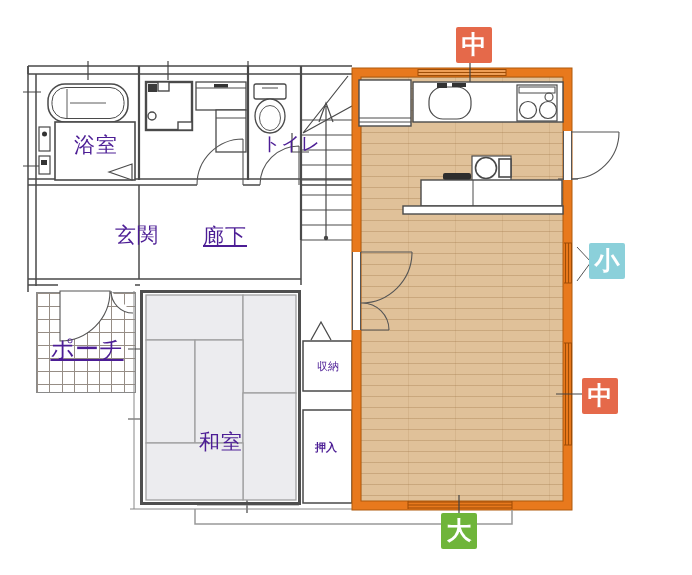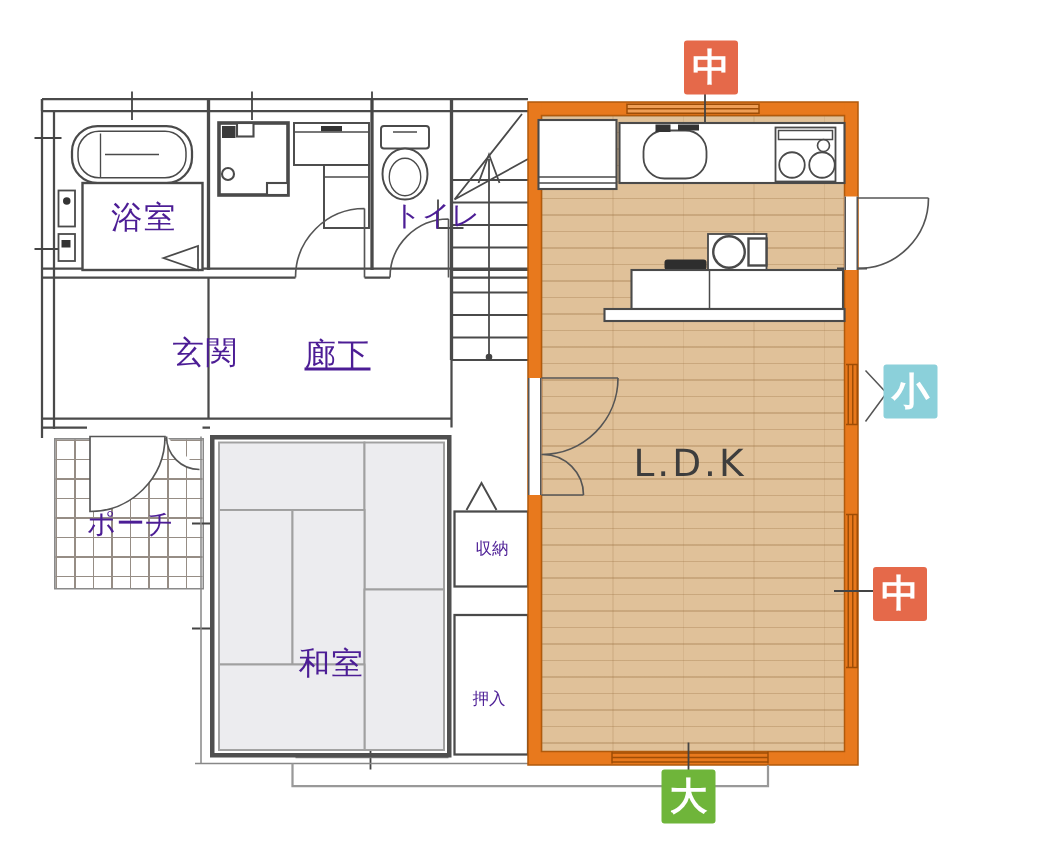--- a/index.html
+++ b/index.html
@@ -192,24 +192,23 @@
       <rect x="403" y="206" width="160" height="8"></rect>
     </g>
 
     <path d="M195,509 V524 H512 V510" stroke="#999999" stroke-width="1.5" fill="none"></path>
   </svg>
 
   <div class="abs room-label" style="left:96px;top:145px;">浴室</div>
   <div class="abs room-label" style="left:272px;top:144px;font-size:19px;letter-spacing:0;margin-left:19px;">トイレ</div>
   <div class="abs room-label" style="left:92px;top:235px;margin-left:45px;">玄関</div>
   <div class="abs room-label" style="left:225px;top:236px;text-decoration:underline;">廊下</div>
-  <div class="abs room-label" style="left:87px;top:349px;font-size:19px;letter-spacing:0;">ポーチ</div>
+  <div class="abs room-label" style="left:87px;top:349px;font-size:24px;letter-spacing:0;text-decoration:underline;">ポーチ</div>
   <div class="abs room-label" style="left:221px;top:396px;margin-top:46px;">和室</div>
   <div class="abs room-label small" style="left:328px;top:366px;">収納</div>
-  <div class="abs room-label small" style="left:326px;top:466px;">押入</div>
-  <div class="abs room-label ldk" style="left:460px;top:309px;">L.D.K</div>
+  <div class="abs room-label small" style="left:326px;top:447px;font-weight:bold;">押入</div>
 
   <div class="abs badge badge-red" style="left:456px;top:27px;">中</div>
   <div class="abs badge badge-cyan" style="left:589px;top:243px;">小</div>
   <div class="abs badge badge-red" style="left:582px;top:378px;">中</div>
   <div class="abs badge badge-green" style="left:441px;top:513px;">大</div>
 
 </div>
 
 </body></html>

